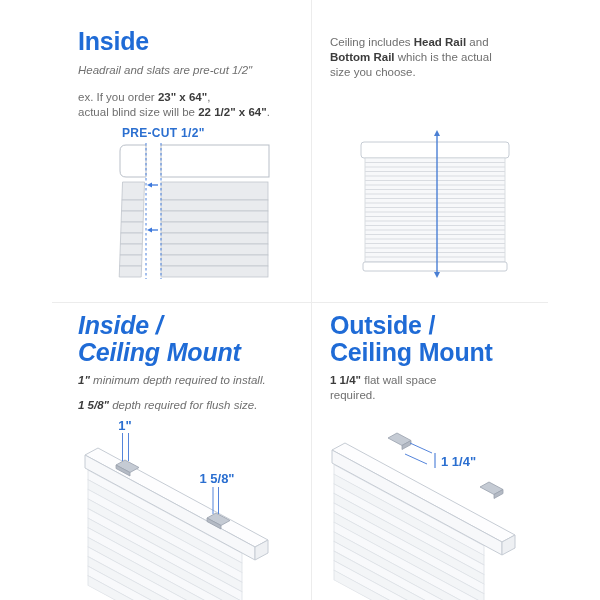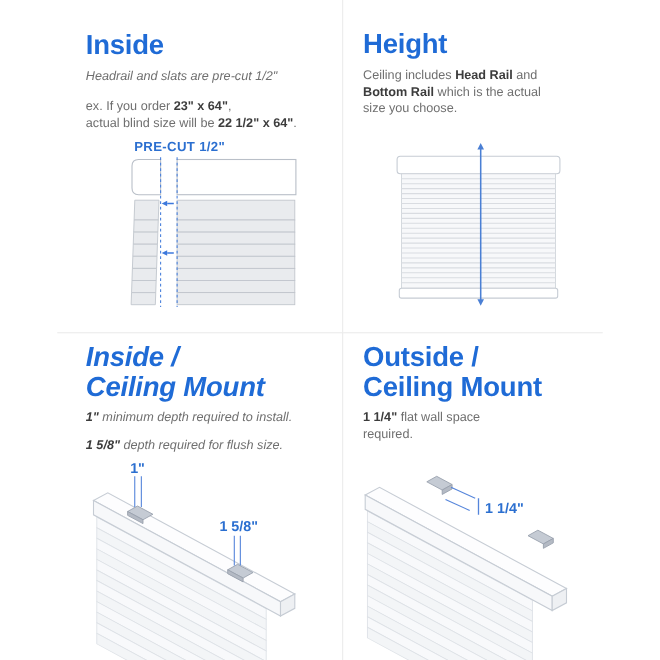--- a/index.html
+++ b/index.html
@@ -88,21 +88,20 @@
     <polygon points="40,42.4 40,47.6 35,45" fill="#3c78dc"></polygon>
   </g>
   <g>
     <line x1="46" y1="90" x2="40" y2="90" stroke="#3c78dc" stroke-width="1.3"></line>
     <polygon points="40,87.4 40,92.6 35,90" fill="#3c78dc"></polygon>
   </g>
 </svg>
 <div class="fade-right" style="left:292px;top:140px;width:18px;height:150px;"></div>
 
 <div class="quad" style="left:330px;top:27px;width:185px;">
-  <div class="q-title">Height</div>
   <div class="q-body" style="margin-top:8px;width:175px;">
     <span>Ceiling includes </span><b>Head Rail</b><span> and </span><b>Bottom Rail</b><span> which is the actual size you choose.</span>
   </div>
 </div>
 
 <svg class="diagram" style="left:348px;top:126px;" width="172" height="160" viewBox="0 0 172 160">
 
   <rect x="13" y="16" width="148" height="16" rx="3" fill="#ffffff" stroke="#c6ccd4" stroke-width="1"></rect>
 
   <rect x="17" y="32" width="140" height="104" fill="#f7f8fa" stroke="#cfd4da" stroke-width="0.8"></rect>

